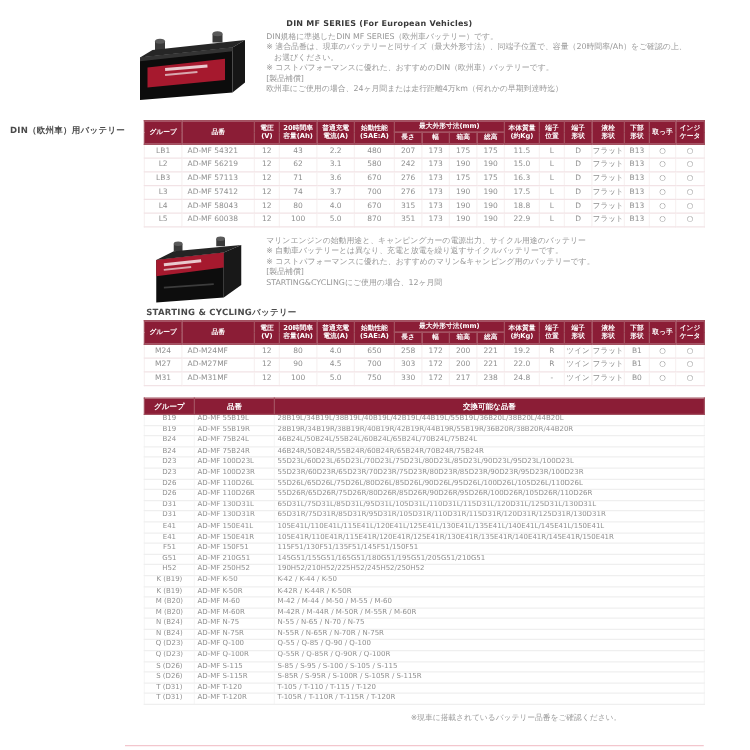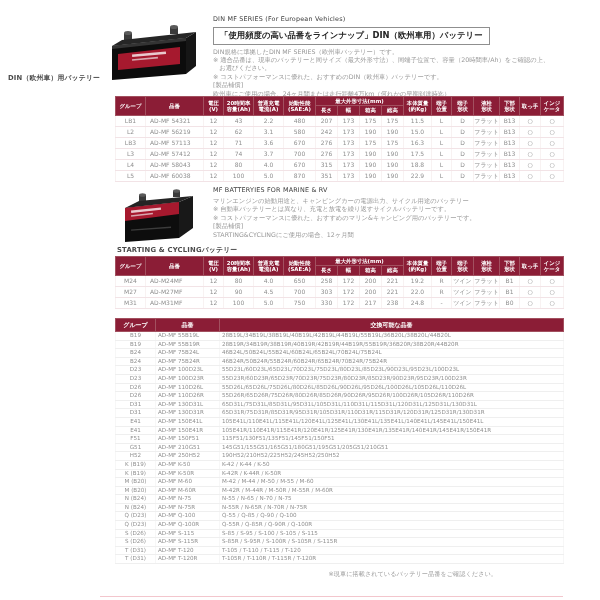--- a/index.html
+++ b/index.html
@@ -12,21 +12,21 @@
   
   .photo{position:absolute;}
   .photo svg{display:block;}
 
   .caption{
     position:absolute;font-size:6.8px;font-weight:700;color:#4b4b4b;
     white-space:nowrap;letter-spacing:.2px;
   }
 
   .textcol{position:absolute;width:384px;}
-  .series{font-size:6.4px;font-weight:400;color:#3a3a3a;letter-spacing:.2px;white-space:nowrap;}
+  .series{font-size:6.4px;font-weight:700;color:#3a3a3a;letter-spacing:.2px;white-space:nowrap;margin-left:16px;}
   .title-box{
     display:inline-block;margin-top:2px;border:1px solid #8f8f8f;
     padding:2px 6px 2.5px;font-size:8.4px;font-weight:700;color:#222;
     white-space:nowrap;background:#fff;
   }
   .desc{margin-top:3px;font-size:6.3px;color:#979797;line-height:8.4px;}
   .desc div{white-space:nowrap;}
 
   table{border-collapse:collapse;table-layout:fixed;position:absolute;background:#fff;}
   table.spec{border-bottom:1px solid #eeb9c3;}
@@ -76,25 +76,24 @@
       <ellipse cx="66" cy="7" rx="4" ry="2" fill="#5a5a5a"></ellipse>
       <polygon points="4,26 78,18 88,12 14,20" fill="#262626"></polygon>
       <polygon points="78,18 88,12 88,46 78,54" fill="#161616"></polygon>
       <polygon points="4,26 78,18 78,54 4,60" fill="#0c0c0c"></polygon>
       <polygon points="10,34 72,27 72,44 10,50" fill="#a6192e"></polygon>
       <rect x="24" y="33" width="34" height="2.4" fill="#e9c9ce" transform="rotate(-5 41 34)"></rect>
       <rect x="24" y="38" width="26" height="1.6" fill="#d8a7ae" transform="rotate(-5 37 39)"></rect>
       <polygon points="4,26 78,18 78,21 4,29" fill="#333333"></polygon>
     </svg>
   </div>
-  <div class="caption" style="left:8px;top:73px;">DIN（欧州車）用バッテリー</div>
+  <div class="caption" style="left:8px;top:99px;">DIN（欧州車）用バッテリー</div>
 
   <div class="textcol" style="left:213px;top:15px;">
     <div class="series">DIN MF SERIES (For European Vehicles)</div>
-    <div class="title-box">「使用頻度の高い品番をラインナップ」DIN（欧州車用）バッテリー</div>
     <div class="desc">
         <div>DIN規格に準拠したDIN MF SERIES（欧州車バッテリー）です。</div>
         <div>※ 適合品番は、現車のバッテリーと同サイズ（最大外形寸法）、同端子位置で、容量（20時間率/Ah）をご確認の上、</div>
         <div>　お選びください。</div>
         <div>※ コストパフォーマンスに優れた、おすすめのDIN（欧州車）バッテリーです。</div>
         <div>[製品補償]</div>
         <div>欧州車にご使用の場合、24ヶ月間または走行距離4万km（何れかの早期到達時迄）</div>
       </div>
   </div>
 
@@ -281,21 +280,20 @@
       <polygon points="8,20 62,14 62,50 8,54" fill="#0d0d0d"></polygon>
       <polygon points="8,20 62,14 62,26 8,33" fill="#a6192e"></polygon>
       <rect x="14" y="21" width="30" height="2.4" fill="#e9c9ce" transform="rotate(-6 29 22)"></rect>
       <rect x="14" y="26" width="22" height="1.5" fill="#d8a7ae" transform="rotate(-6 25 27)"></rect>
       <rect x="14" y="40" width="40" height="1.4" fill="#3c3c3c" transform="rotate(-4 34 40)"></rect>
     </svg>
   </div>
   <div class="caption" style="left:117px;top:245px;">STARTING &amp; CYCLINGバッテリー</div>
 
   <div class="textcol" style="left:213px;top:186px;">
-    <div class="series">MF BATTERYIES FOR MARINE &amp; RV</div>
     <div class="desc">
         <div>マリンエンジンの始動用途と、キャンピングカーの電源出力、サイクル用途のバッテリー</div>
         <div>※ 自動車バッテリーとは異なり、充電と放電を繰り返すサイクルバッテリーです。</div>
         <div>※ コストパフォーマンスに優れた、おすすめのマリン&amp;キャンピング用のバッテリーです。</div>
         <div>[製品補償]</div>
         <div>STARTING&amp;CYCLINGにご使用の場合、12ヶ月間</div>
       </div>
   </div>
 
   <table class="spec" style="left:115px;top:256px;width:448px;">

